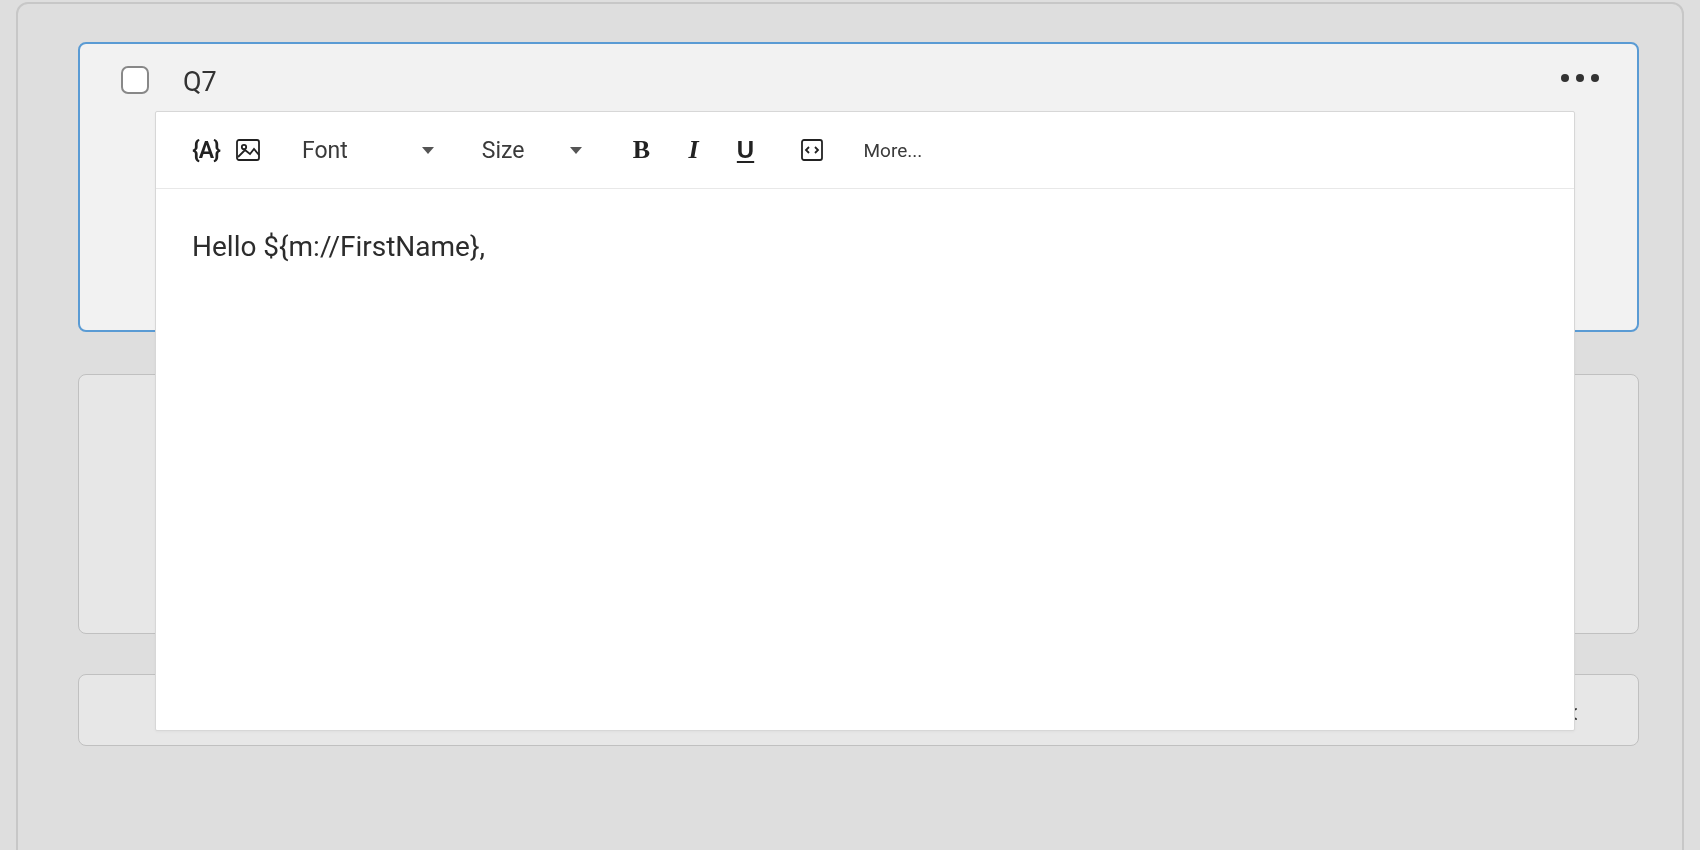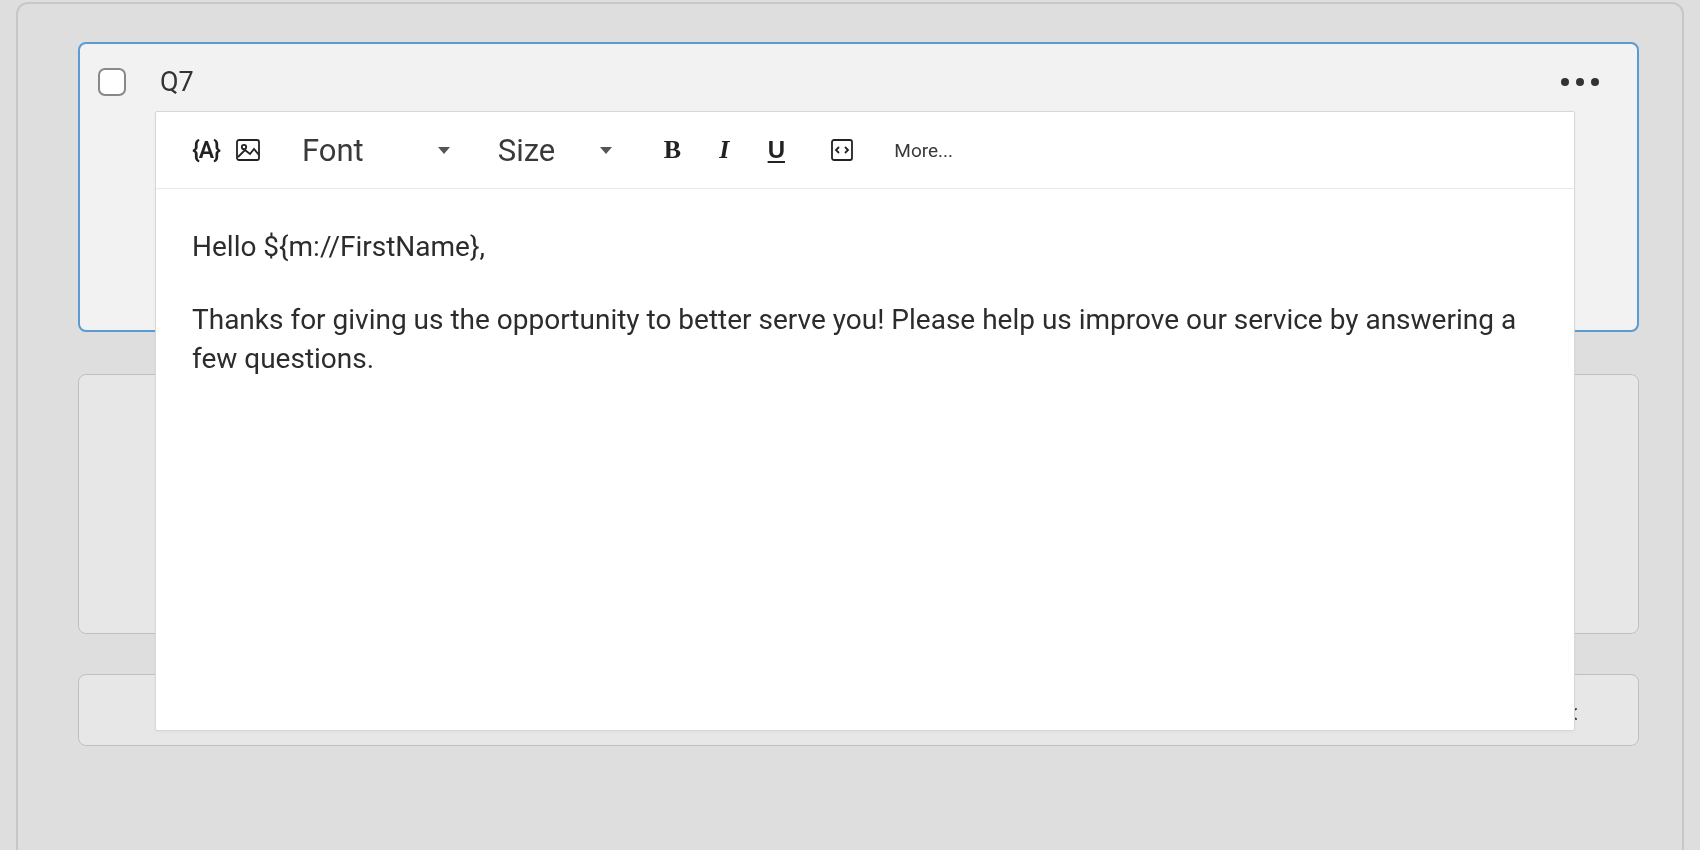--- a/index.html
+++ b/index.html
@@ -43,22 +43,22 @@
     .question-card {
       margin: 38px 43px 0 60px;
       border: 2px solid #5a9bd4;
       border-radius: 8px;
       background: #f2f2f2;
       min-height: 290px;
       position: relative;
     }
     .question-top {
       display: flex;
-      align-items: center;
-      padding: 22px 30px 10px 18px;
+      padding: 22px 30px 10px 29px;
+      margin-left: 12px;
     }
     .q-checkbox {
       width: 28px;
       height: 28px;
       border: 2.5px solid #888;
       border-radius: 7px;
       background: #fff;
       cursor: pointer;
     }
     .q-id {
@@ -113,21 +113,21 @@
       font-size: 23px;
       font-weight: 600;
       letter-spacing: -1px;
     }
     .tb-dropdown {
       display: flex;
       align-items: center;
       gap: 14px;
       padding: 0 14px;
       cursor: pointer;
-      font-size: 31px;
+      font-size: 23px;
       color: #3a3a3a;
       margin-left: 18px;
     }
     .tb-dropdown.size {
       margin-left: 18px;
       gap: 45px;
     }
     .dd-caret {
       width: 0;
       height: 0;
@@ -259,21 +259,20 @@
               <path d="M8 8 L5 11 L8 14"></path>
               <path d="M14 8 L17 11 L14 14"></path>
             </svg>
           </div>
           <div class="tb-more">
             <span>More...</span>
           </div>
         </div>
         <div class="editor-body">
           <p>Hello ${m://FirstName},</p>
-          <p>Thanks for giving us the opportunity to better serve you! Please help us improve our service by answering a few questions.</p>
         </div>
       </div>
     </div>
 
     <div class="question-card-2"></div>
 
     <div class="question-card-3">
       <div class="q3-id">Q2</div>
       <div class="star-icon">
         <svg width="26" height="26" viewBox="0 0 26 26" fill="none" stroke="#333" stroke-width="2" stroke-linecap="round">

